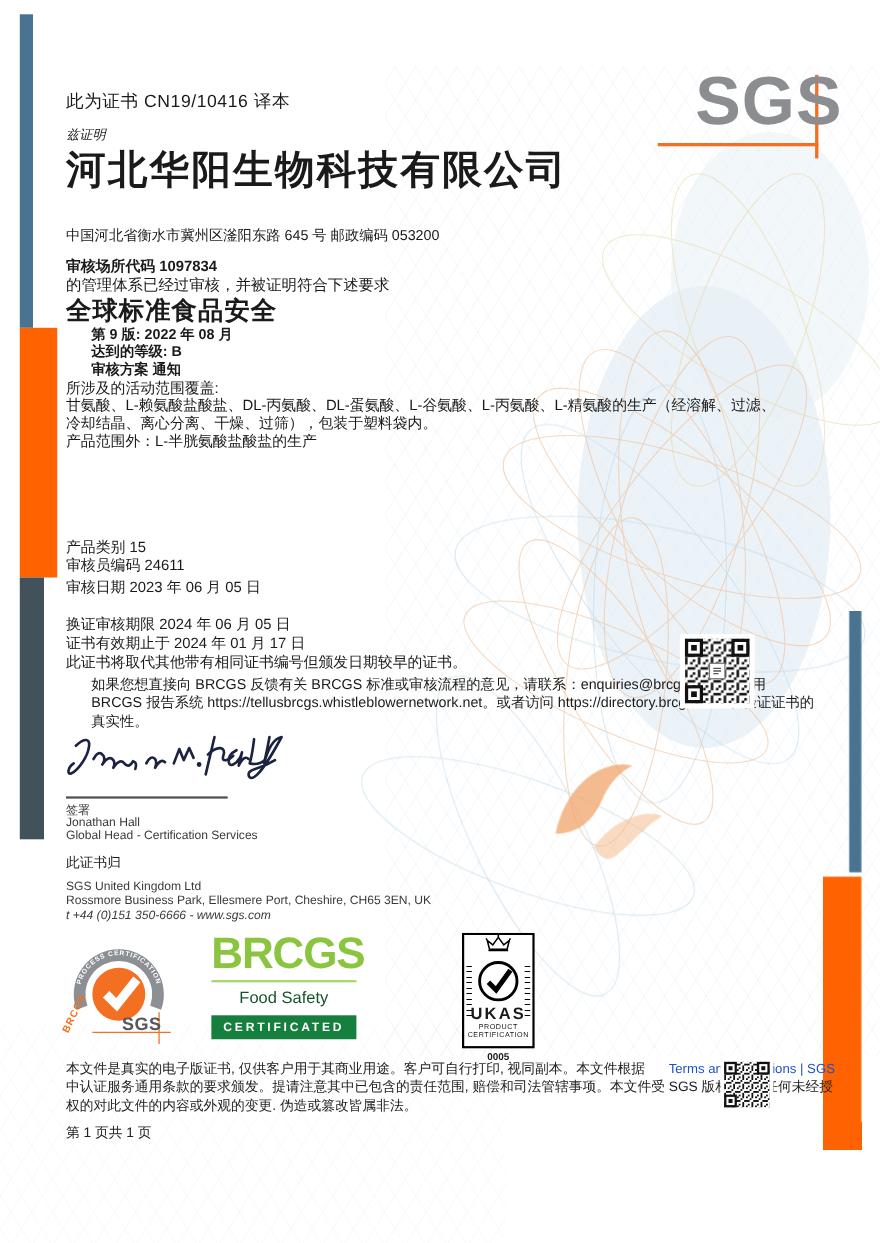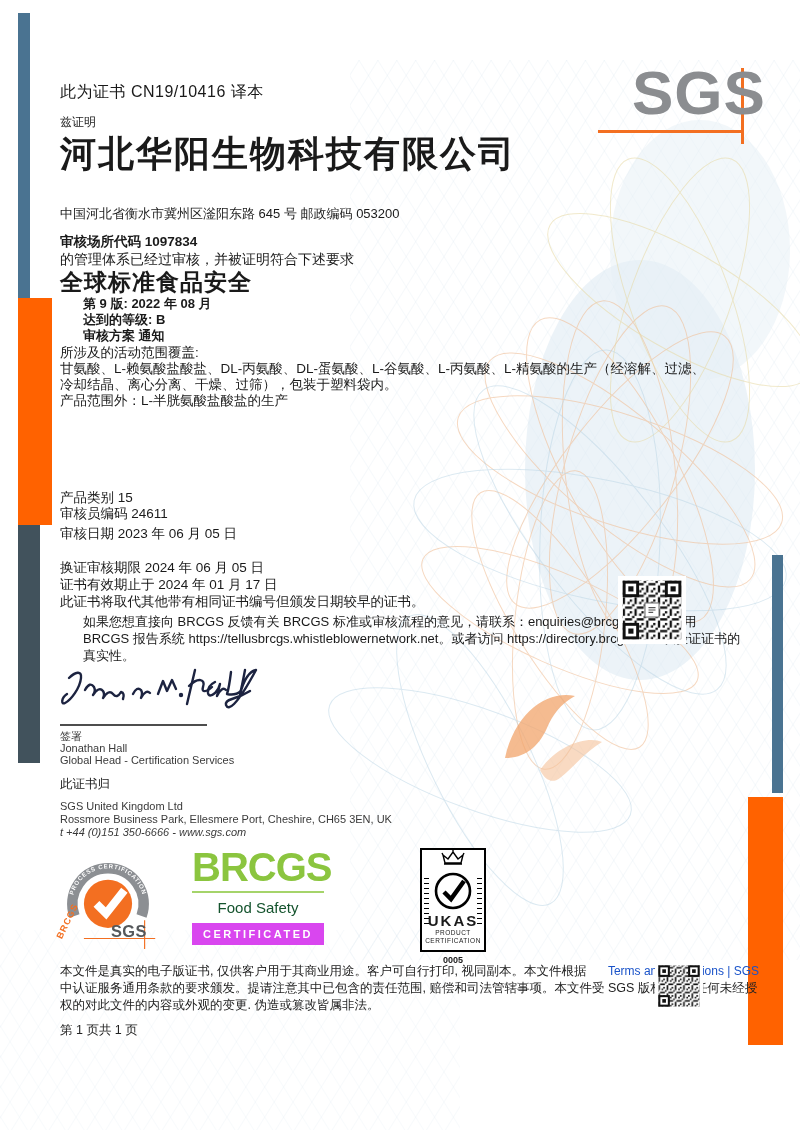--- a/index.html
+++ b/index.html
@@ -4,42 +4,42 @@
 <style>
   html,body{margin:0;padding:0;background:#ffffff;}
   body{font-family:"Liberation Sans", sans-serif; color:#1a1a1a;}
   #page{position:relative;width:800px;height:1130px;margin:0 auto;background:#fff;overflow:hidden;}
   .abs{position:absolute;}
   
   .bar{position:absolute;}
   
   .t{position:absolute;left:60px;white-space:nowrap;}
   .note{font-size:16px;letter-spacing:.5px;}
-  .small{font-size:12px;}
+  .small{font-size:12px;font-style:italic;}
   .company{font-size:36px;font-weight:700;letter-spacing:2px;}
   .addr{font-size:13px;}
   .b{font-weight:700;}
   .body13{font-size:13px;margin-left:23px;}
   .body135{font-size:13.5px;}
   .std{font-size:23px;font-weight:700;letter-spacing:1px;}
   .tiny{font-size:11px;color:#3a3a3a;}
   .sig-line{position:absolute;left:60px;width:147px;height:2px;background:#4d4d4d;}
   .footer-line{font-size:12.5px;color:#222;}
   .link{color:#1a53c9;text-decoration:none;font-size:12px;}
   
   #sgs-logo{position:absolute;left:598px;top:62px;width:190px;height:90px;}
   #sgs-logo .word{position:absolute;left:34px;top:0;font-size:62px;line-height:62px;font-weight:800;color:#8b8d90;letter-spacing:1px;font-stretch:condensed;}
   #sgs-logo .h{position:absolute;left:0;top:68px;width:146px;height:3px;background:#f36f21;}
   #sgs-logo .v{position:absolute;left:143px;top:6px;width:3px;height:76px;background:#f36f21;}
   
   #brcgs-logo{position:absolute;left:192px;top:846px;width:132px;text-align:center;}
   #brcgs-logo .name{font-size:40px;line-height:42px;font-weight:800;color:#8bc53f;letter-spacing:-1px;}
   #brcgs-logo .rule{height:2px;background:#a5d46a;margin:3px 0 6px 0;}
   #brcgs-logo .sub{font-size:15px;color:#14532d;margin-bottom:7px;}
-  #brcgs-logo .badge{background:#d946ef;color:#fff;font-size:11px;font-weight:700;letter-spacing:2.5px;padding:5px 0;text-align:center;}
+  #brcgs-logo .badge{background:#15803d;color:#fff;font-size:11px;font-weight:700;letter-spacing:2.5px;padding:5px 0;text-align:center;}
   
   #ukas{position:absolute;left:420px;top:848px;width:66px;text-align:center;}
   #ukas .box{border:2px solid #000;padding:0 2px 5px 2px;position:relative;background:#fff;}
   #ukas .ticks{position:absolute;top:28px;width:5px;height:48px;
      background:repeating-linear-gradient(to bottom,#000 0 1px,transparent 1px 5px);}
   #ukas .tl{left:2px;} #ukas .tr{right:2px;}
   #ukas .uname{font-size:15px;font-weight:700;letter-spacing:2px;margin-top:1px;}
   #ukas .uline{font-size:6.5px;letter-spacing:.5px;line-height:8px;}
   #ukas .unum{font-size:9px;font-weight:700;margin-top:3px;}
   

